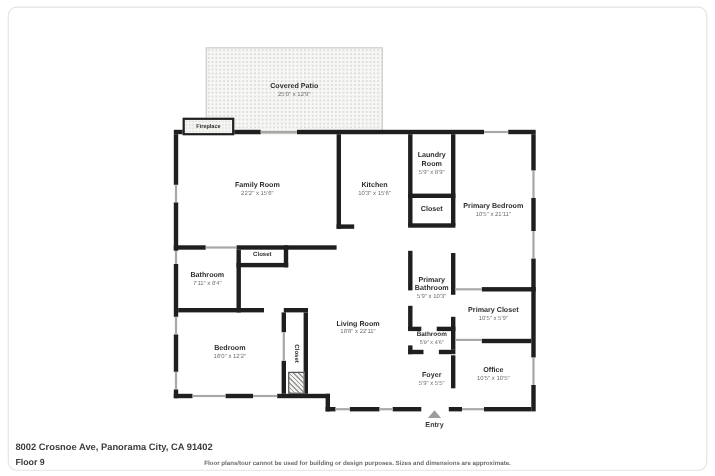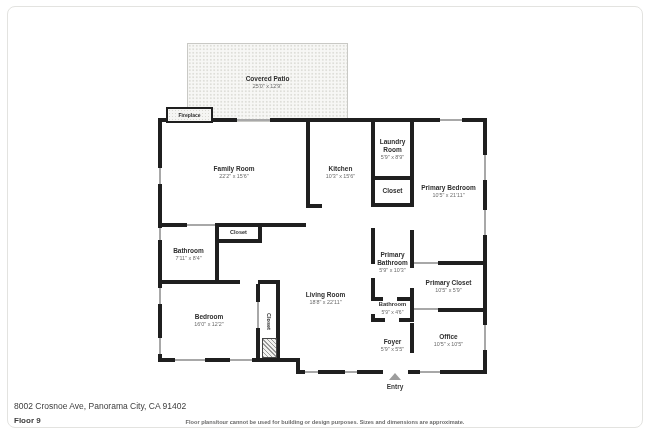--- a/index.html
+++ b/index.html
@@ -27,21 +27,21 @@
   .room{position:absolute;z-index:2;display:flex;flex-direction:column;
         align-items:center;justify-content:center;text-align:center;}
   .rname{font-size:6.5px;font-weight:700;color:#2e2e2e;line-height:1.25;}
   .rdim{font-size:5.4px;font-weight:400;color:#6b6b6b;line-height:1.4;}
   .vert .rname{transform:rotate(90deg);white-space:nowrap;}
   .entry-tri{position:absolute;left:389px;top:373px;width:0;height:0;z-index:5;
         border-left:6px solid transparent;border-right:6px solid transparent;
         border-bottom:7px solid #9d9d9d;}
   .entry-lbl{position:absolute;left:375px;top:383px;width:40px;text-align:center;
         font-size:6.5px;font-weight:700;color:#3a3a3a;z-index:5;}
-  .addr{position:absolute;left:14px;top:401px;font-size:8.5px;font-weight:400;color:#3c3c3c;}
+  .addr{position:absolute;left:14px;top:401px;font-size:8.5px;font-weight:700;color:#3c3c3c;}
   .floor{position:absolute;left:14px;top:416px;font-size:8px;font-weight:700;color:#3c3c3c;}
   .disclaimer{position:absolute;left:160px;top:419px;width:330px;text-align:center;
         font-size:5.6px;font-weight:600;color:#6a6a6a;}
 </style>
 </head>
 <body>
 
 <div class="frame"></div>
 
 <div class="patio">

